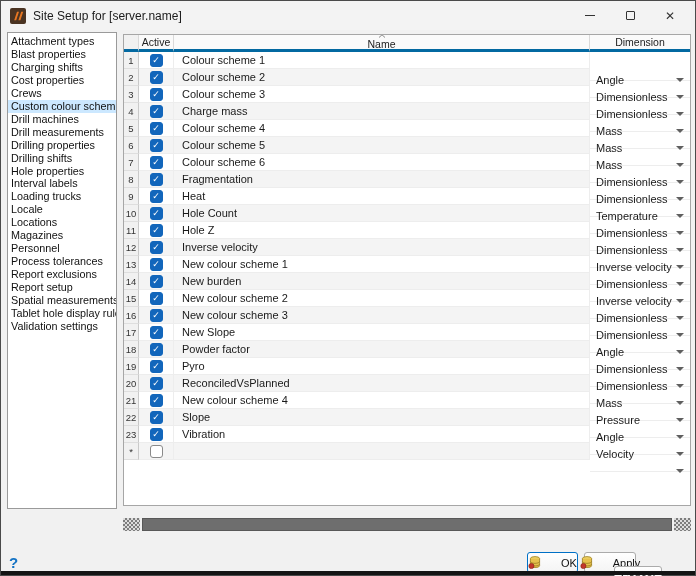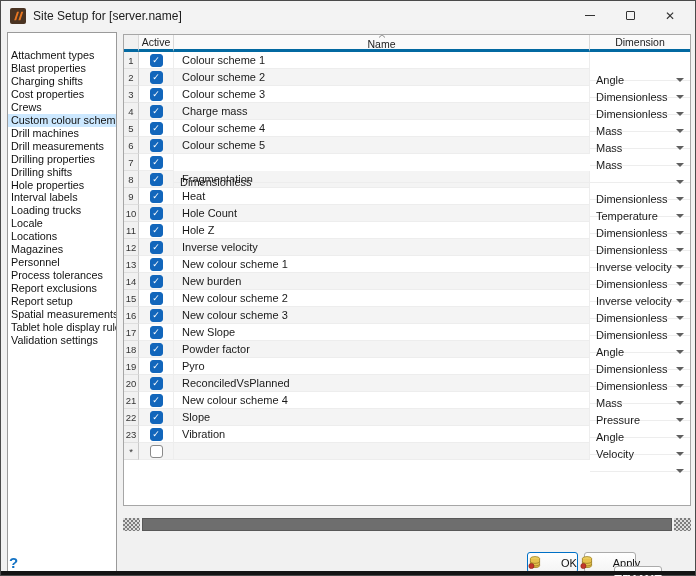--- a/index.html
+++ b/index.html
@@ -22,22 +22,22 @@
   .app-icon { width:16px; height:16px; margin-right:7px; flex:none; }
   .title-text { font-size:12px; color:#1b1b1b; }
   .win-controls { position:absolute; right:1px; top:0; height:29px; display:flex; }
   .win-btn { width:40px; height:29px; display:flex; align-items:center; justify-content:center; color:#333; }
   .min-glyph { width:10px; height:0; border-top:1px solid #333; display:block; }
   .max-glyph { width:9px; height:9px; border:1px solid #333; border-radius:1px; display:block; }
   .close-glyph { font-size:12px; line-height:1; color:#333; }
 
   
   .sidebar {
-    position:absolute; left:6px; top:31px; width:110px; height:542px;
-    background:#ffffff; border:1px solid #9a9a9a; padding-top:16px; overflow:hidden;
+    position:absolute; left:6px; top:31px; width:110px; height:477px;
+    background:#ffffff; border:1px solid #9a9a9a; padding-top:2px; overflow:hidden;
   }
   .side-item {
     font-size:10.8px; line-height:12.95px; padding-left:3px;
     color:#111; white-space:nowrap; overflow:hidden; cursor:default;
   }
   .side-item.selected { background:var(--sel-blue); }
   .help-mark {
     position:absolute; left:8px; top:553px; font-size:15px; font-weight:bold;
     color:var(--help-blue); cursor:pointer;
   }
@@ -240,20 +240,21 @@
           <div class="cell c-dim">
             <span>Mass</span>
             <span class="dd"></span>
           </div>
         </div>
         <div class="row">
           <div class="c-num">7</div>
           <div class="cell c-active">
             <span class="cb checked">✓</span>
           </div>
+          <div class="cell c-name">Colour scheme 6</div>
           <div class="cell c-dim">
             <span>Dimensionless</span>
             <span class="dd"></span>
           </div>
         </div>
         <div class="row alt">
           <div class="c-num">8</div>
           <div class="cell c-active">
             <span class="cb checked">✓</span>
           </div>

